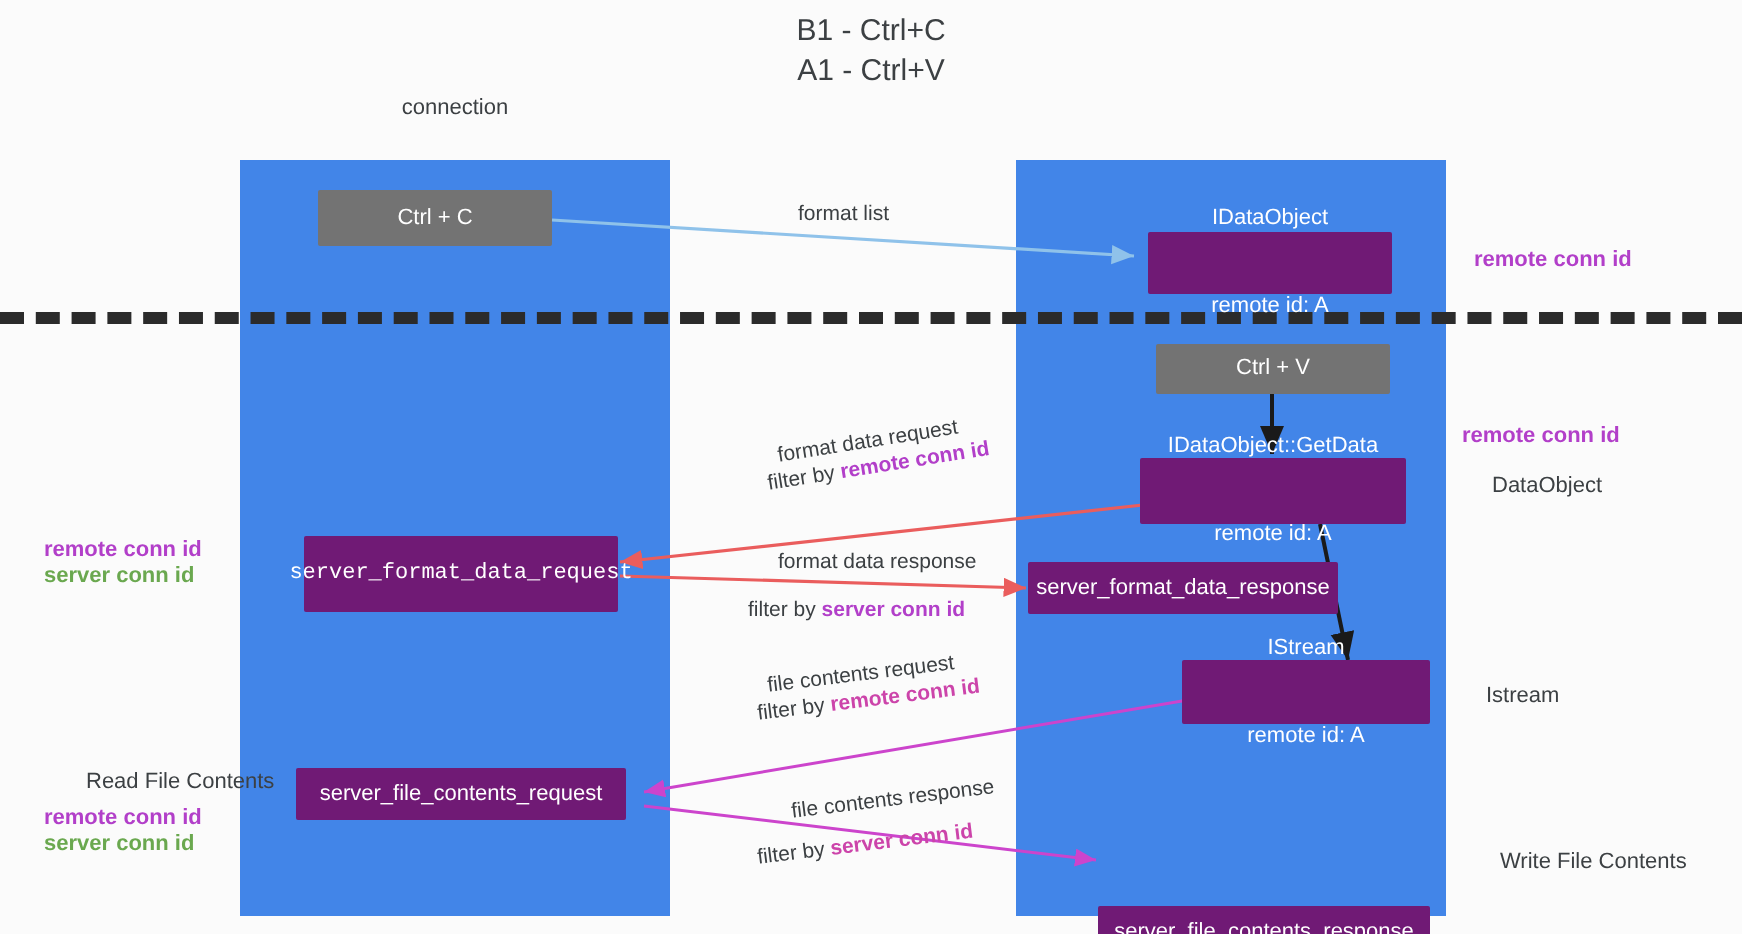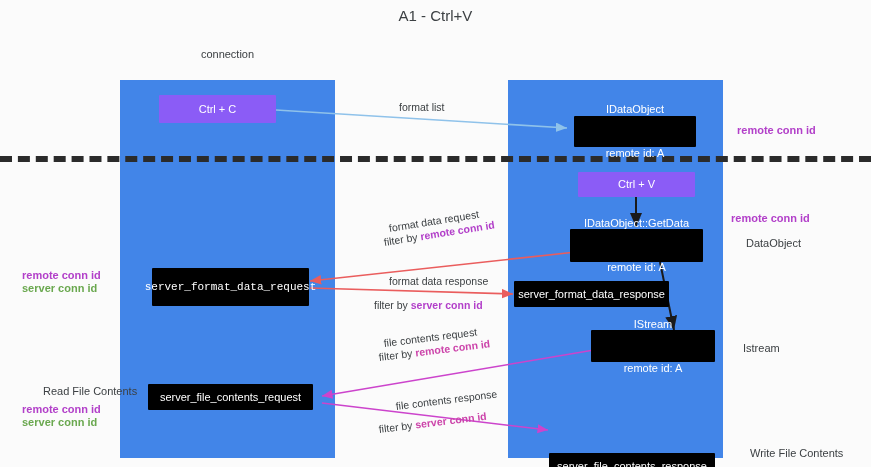--- a/index.html
+++ b/index.html
@@ -28,22 +28,22 @@
   .box{
     position:absolute;
     display:flex;align-items:center;justify-content:center;
     flex-direction:column;
     color:#ffffff;
     font-size:11px;line-height:13px;
     text-align:center;
     box-sizing:border-box;
     border-radius:1px;
   }
-  .box.green{background:#8b5cf6;}
-  .box.orange{background:#000000;}
+  .box.green{background:#737373;}
+  .box.orange{background:#701a75;}
   .box .sub{display:block;margin-top:31px;}
 
   .side{position:absolute;font-size:11px;line-height:14px;}
   .side.purple{color:#b23fc9;font-weight:bold;}
   .side.greenT{color:#6aa84f;font-weight:bold;}
   .side.plain{color:#3c4043;padding-left:15px;}
 
   .alabel{
     position:absolute;font-size:10.5px;line-height:13px;color:#3c4043;
     white-space:nowrap;
@@ -56,20 +56,21 @@
   svg.ov{position:absolute;left:0;top:0;width:871px;height:467px;overflow:visible;}
   .dash{position:absolute;left:0;top:156px;width:871px;height:0;
     border-top:6px dashed #2b2b2b;}
 </style>
 </head>
 <body>
 
 <div id="canvas">
 
   <div class="title">
+    <div>B1 - Ctrl+C</div>
     <div>A1 - Ctrl+V</div>
   </div>
 
   <div class="hdr" style="left:120px;top:48px;width:215px;">
     <span class="l2">connection</span>
   </div>
 
   <div class="lane lane-b1"></div>
   <div class="lane lane-a1"></div>
 
@@ -182,21 +183,21 @@
   </div>
   <div class="side purple" style="left:731px;top:211px;">
     <span>remote conn id</span>
   </div>
   <div class="side plain" style="left:731px;top:236px;">
     <span>DataObject</span>
   </div>
   <div class="side plain" style="left:728px;top:341px;">
     <span>Istream</span>
   </div>
-  <div class="side plain" style="left:735px;top:424px;margin-top:22px;">
+  <div class="side plain" style="left:735px;top:424px;">
     <span>Write File Contents</span>
   </div>
 
   <div class="side purple" style="left:22px;top:268px;">
     <span>remote conn id</span>
   </div>
   <div class="side greenT" style="left:22px;top:281px;">
     <span>server conn id</span>
   </div>
 

